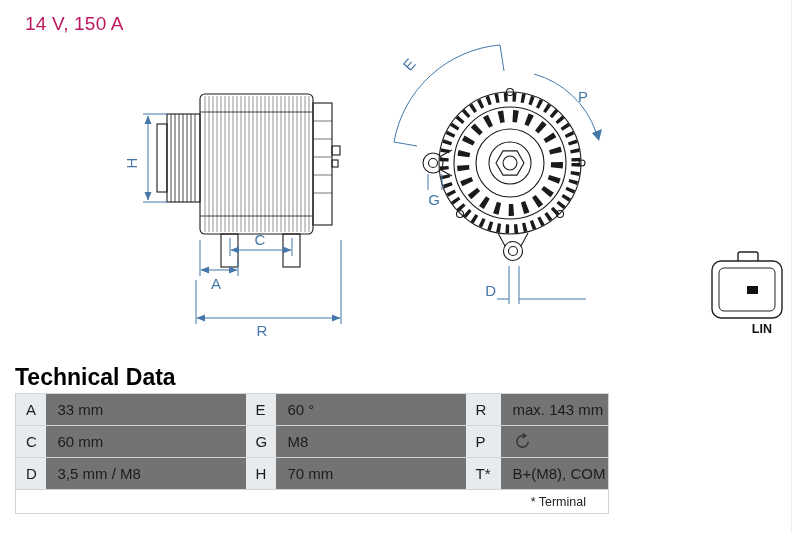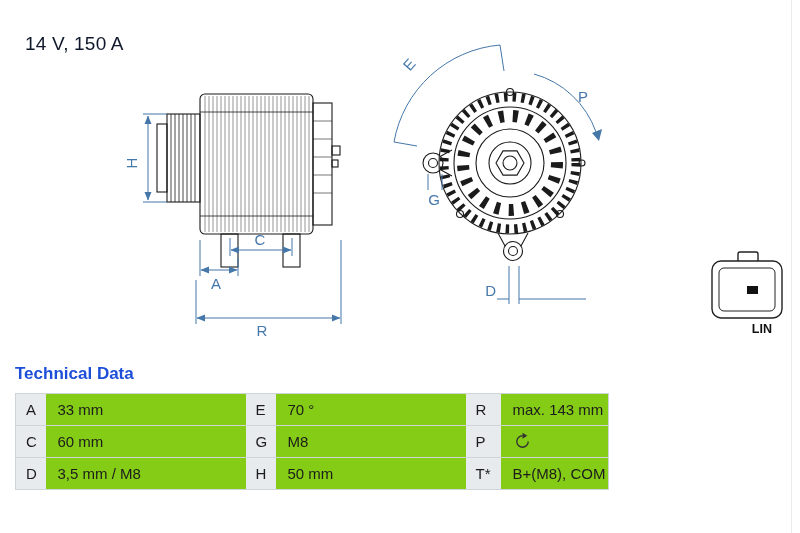--- a/index.html
+++ b/index.html
@@ -7,42 +7,42 @@
   body {
     width: 800px; height: 533px;
     background: #ffffff;
     font-family: "Liberation Sans", sans-serif;
     color: #111;
     position: relative;
     overflow: hidden;
   }
   .spec-header {
     position: absolute; left: 25px; top: 13px;
-    font-size: 19px; letter-spacing: 0.2px; color: #0f172a; margin-top: 20px;
+    font-size: 19px; letter-spacing: 0.2px; color: #be185d;
   }
   .diagram-svg { position: absolute; left: 0; top: 0; }
   svg text { font-family: "Liberation Sans", sans-serif; }
   .dim-label { font-size: 15px; fill: #4577a9; }
   .tech-title {
     position: absolute; left: 15px; top: 364px;
-    font-size: 17px; font-weight: bold; color: #1d4ed8;
+    font-size: 23px; font-weight: bold; color: #000000;
   }
   .tech-table {
     position: absolute; left: 15px; top: 393px;
     border-collapse: collapse; table-layout: fixed;
     width: 593px; font-size: 15px; color: #1c1c1c;
     border: 1px solid #cfd4d8;
   }
   .tech-table td {
     border-top: 1px solid #cfd4d8; border-bottom: 1px solid #cfd4d8;
     padding: 0 10px; height: 32px; vertical-align: middle;
     white-space: nowrap; overflow: hidden;
   }
   .tech-table td.key { background: #e7ebee; }
-  .tech-table td.val { background: #84cc16; padding-left: 12px; }
+  .tech-table td.val { background: #737373; padding-left: 12px; }
   .tech-table tr.foot td {
     background: #ffffff; text-align: right;
     font-size: 12.5px; height: 24px; padding-right: 22px; color: #222;
   }
   .rot-icon { display: inline-block; vertical-align: middle; }
   .page-edge-divider {
     position: absolute; top: 0; bottom: 0; right: 8px;
     width: 1px; background: #ececec;
   }
 </style>
@@ -143,41 +143,44 @@
     <col style="width:30px">
       <col style="width:190px">
     <col style="width:35px">
       <col style="width:108px">
   </colgroup>
   <tbody>
     <tr>
       <td class="key">A</td>
       <td class="val">33 mm</td>
       <td class="key">E</td>
-      <td class="val">70 °</td>
+      <td class="val">60 °</td>
       <td class="key">R</td>
       <td class="val">max. 143 mm</td>
     </tr>
     <tr>
       <td class="key">C</td>
       <td class="val">60 mm</td>
       <td class="key">G</td>
       <td class="val">M8</td>
       <td class="key">P</td>
       <td class="val">
         <svg class="rot-icon" width="19" height="19" viewBox="0 0 19 19">
           <path d="M15.2,9.5 A5.7,5.7 0 1 1 9.5,3.8" fill="none" stroke="#333" stroke-width="1.4"></path>
           <polygon points="9.5,0.8 14.3,3.8 9.5,6.8" fill="#333"></polygon>
         </svg>
       </td>
     </tr>
     <tr>
       <td class="key">D</td>
       <td class="val">3,5 mm / M8</td>
       <td class="key">H</td>
-      <td class="val">50 mm</td>
+      <td class="val">70 mm</td>
       <td class="key">T*</td>
       <td class="val">B+(M8), COM</td>
+    </tr>
+    <tr class="foot">
+      <td colspan="6">* Terminal</td>
     </tr>
   </tbody>
 </table>
 
 <div class="page-edge-divider"></div>
 
 </body></html>

